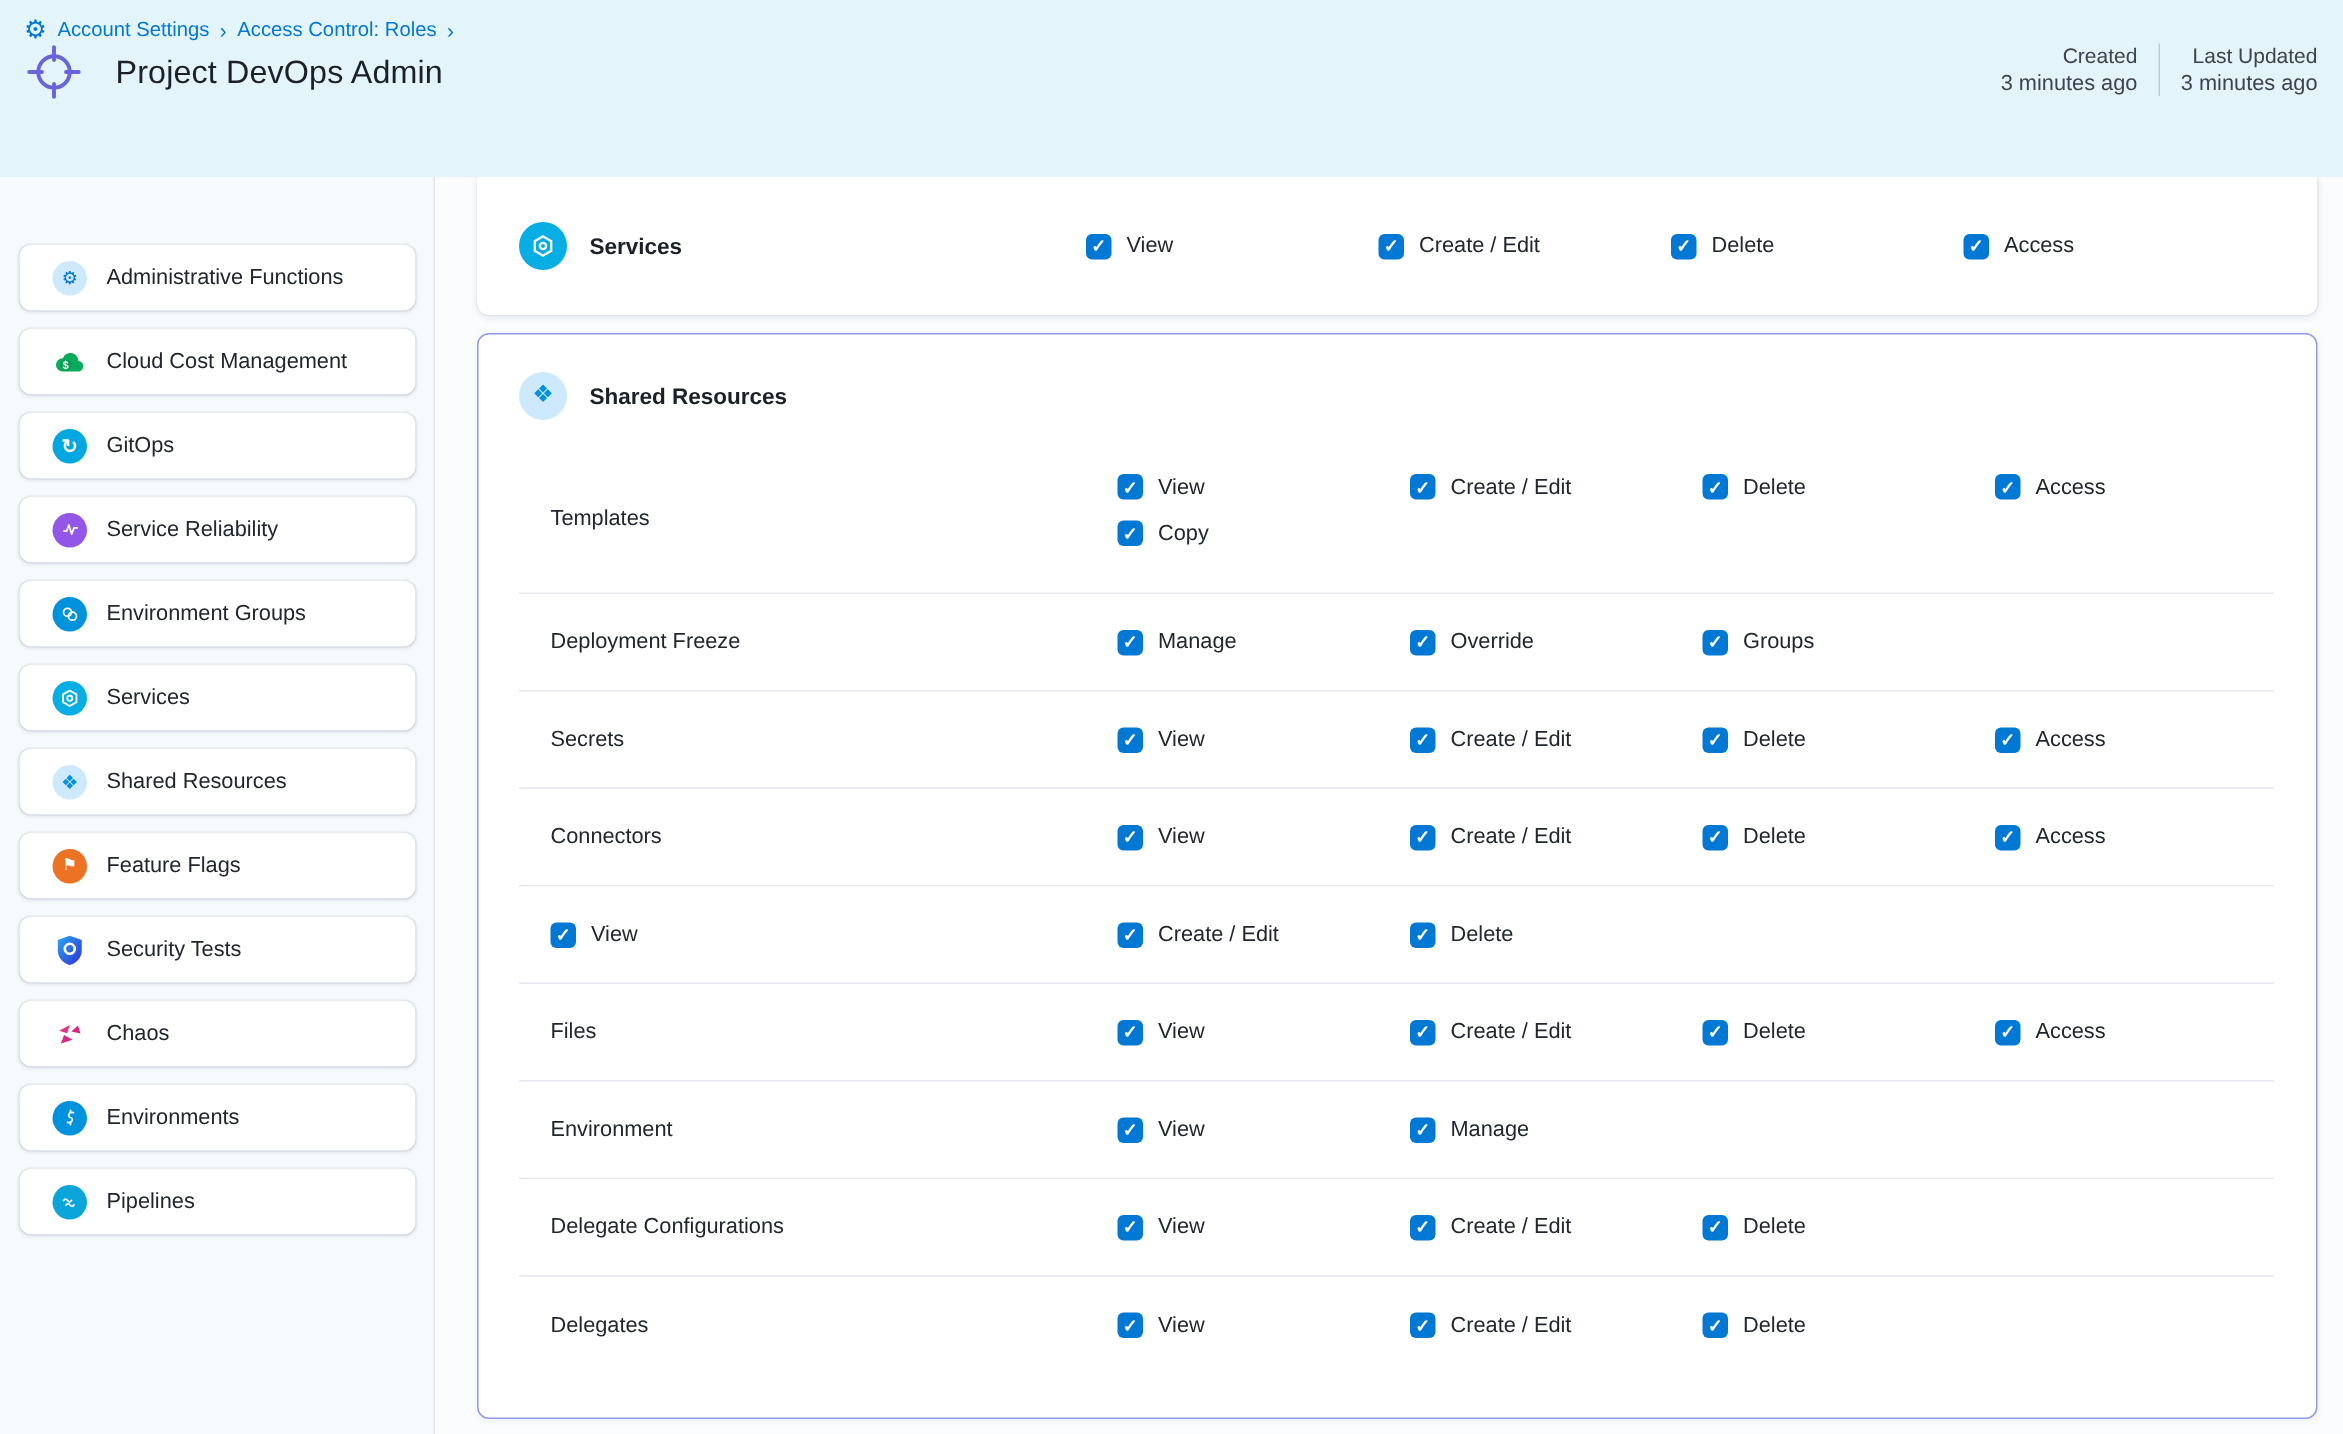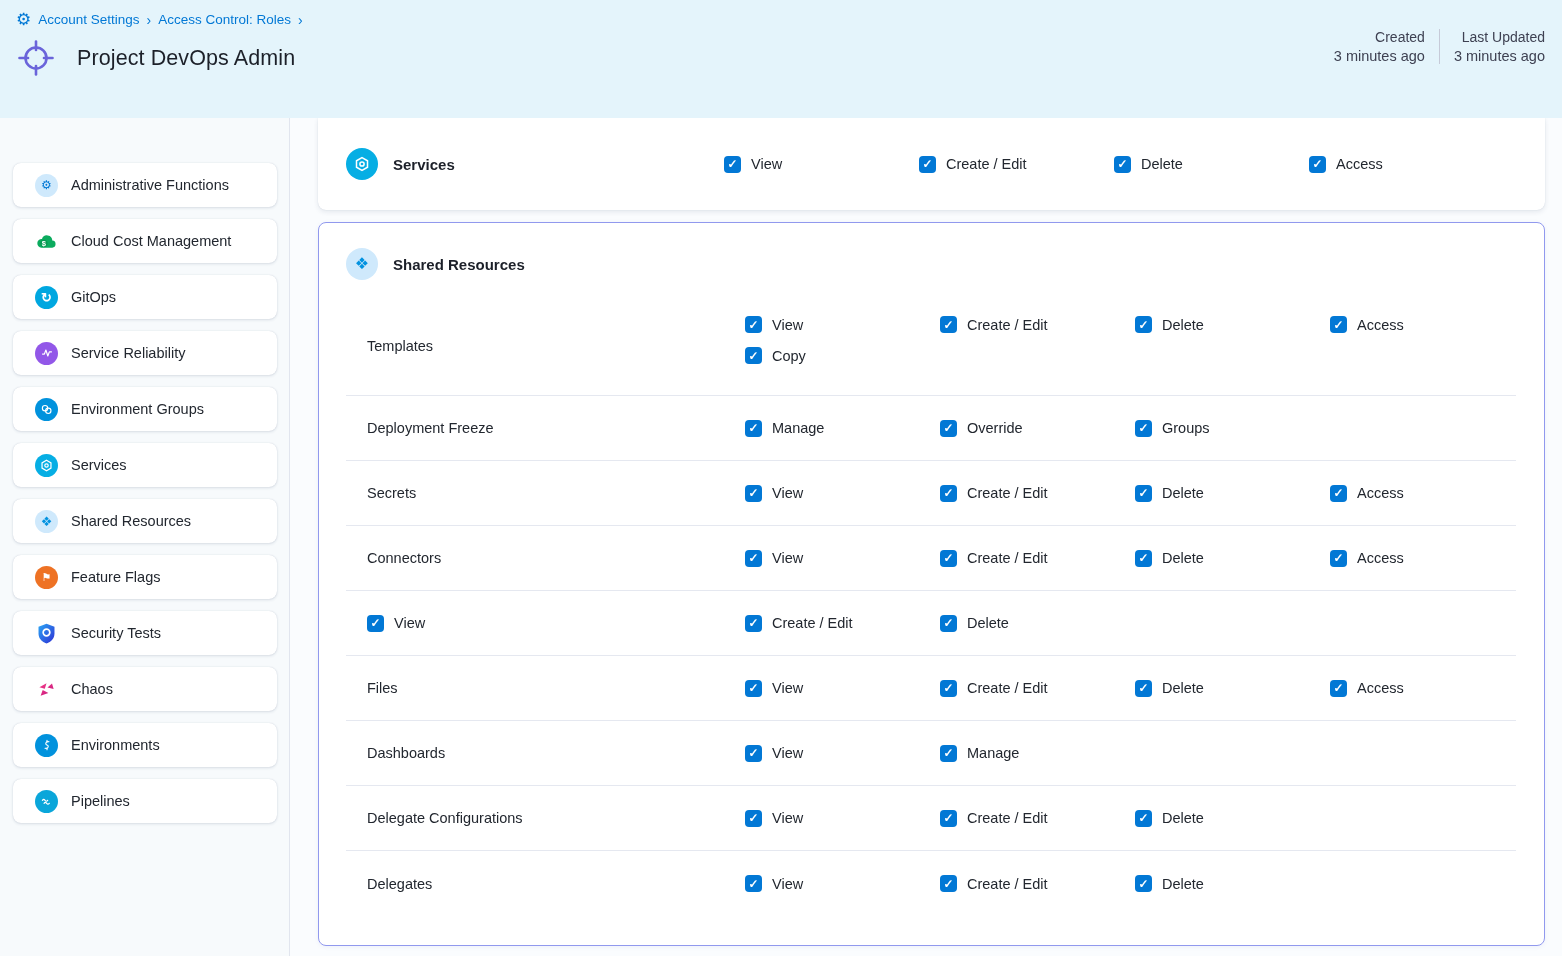--- a/index.html
+++ b/index.html
@@ -12,21 +12,21 @@
 
   
   .header {
     background:#e4f4fb; height:118px; flex:0 0 118px;
     padding:11px 17px 0 16px; position:relative;
   }
   .breadcrumb { display:flex; align-items:center; gap:7px; font-size:13.5px; font-weight:500; }
   .crumb-gear { color:#0278d5; font-size:17px; line-height:1; }
   .breadcrumb a { color:#0278d5; text-decoration:none; cursor:pointer; }
   .crumb-sep { color:#0278d5; font-size:14px; }
-  .title-row { display:flex; align-items:center; gap:22px; margin-top:11px; padding-left:1px; }
+  .title-row { display:flex; align-items:center; gap:22px; margin-top:1px; padding-left:1px; }
   .title-icon svg { display:block; }
   .page-title { font-size:21.5px; font-weight:500; color:#1c2029; letter-spacing:.1px; }
   .meta { position:absolute; top:29px; right:17px; display:flex; align-items:stretch; }
   .meta-block { display:flex; flex-direction:column; gap:3px; font-size:14.5px; color:#3e4152; }
   .meta-block .meta-label { font-size:14px; color:#3e4152;text-align:right; }
   .meta-div { width:1px; background:#c6cad8; margin:0 14px; }
 
   
   .body { flex:1; display:flex; min-height:0; }
   .sidebar {
@@ -435,21 +435,21 @@
                 </label>
               </div>
               <div class="perm-cell">
                 <label class="chk">
                   <span class="chk-box">✓</span>
                   <span class="chk-label">Access</span>
                 </label>
               </div>
             </div>
             <div class="perm-row">
-              <div class="row-label">Dashboards</div>
+              <div class="row-label">Environment</div>
               <div class="perm-cell">
                 <label class="chk">
                   <span class="chk-box">✓</span>
                   <span class="chk-label">View</span>
                 </label>
               </div>
               <div class="perm-cell">
                 <label class="chk">
                   <span class="chk-box">✓</span>
                   <span class="chk-label">Manage</span>

